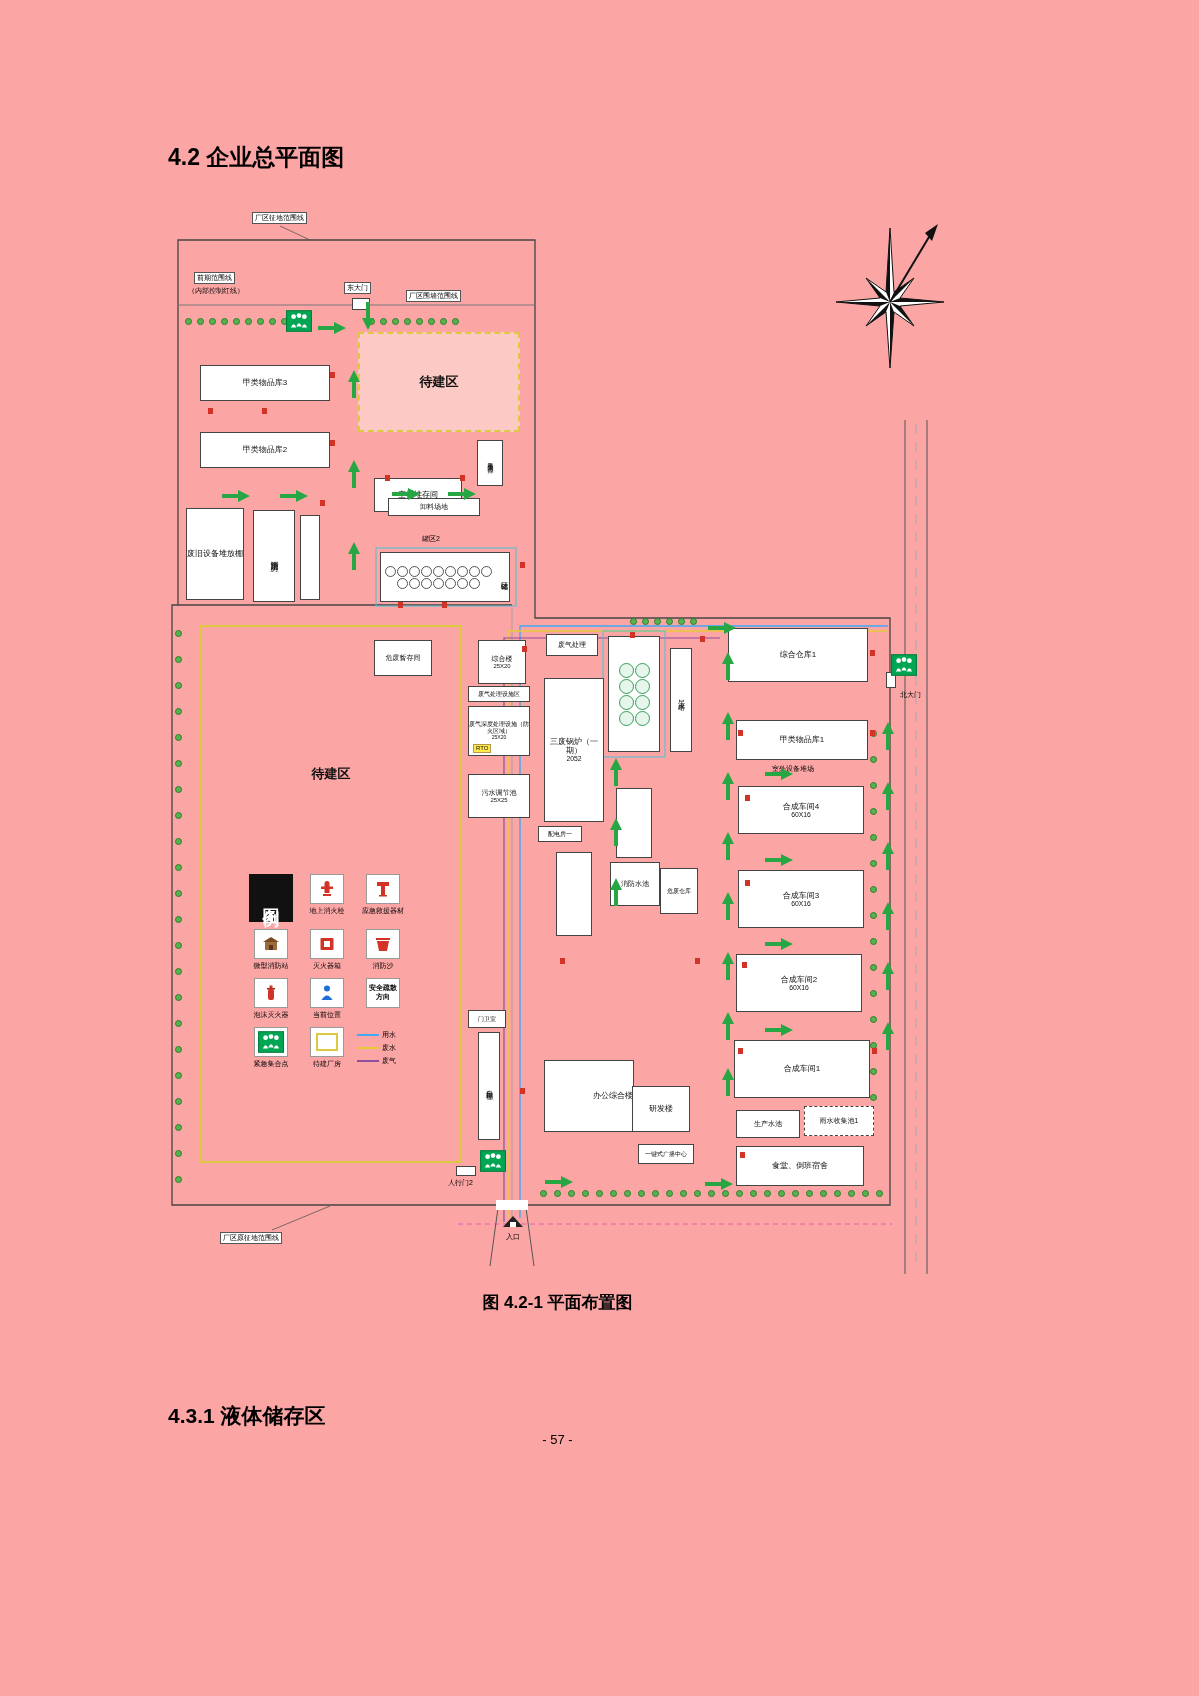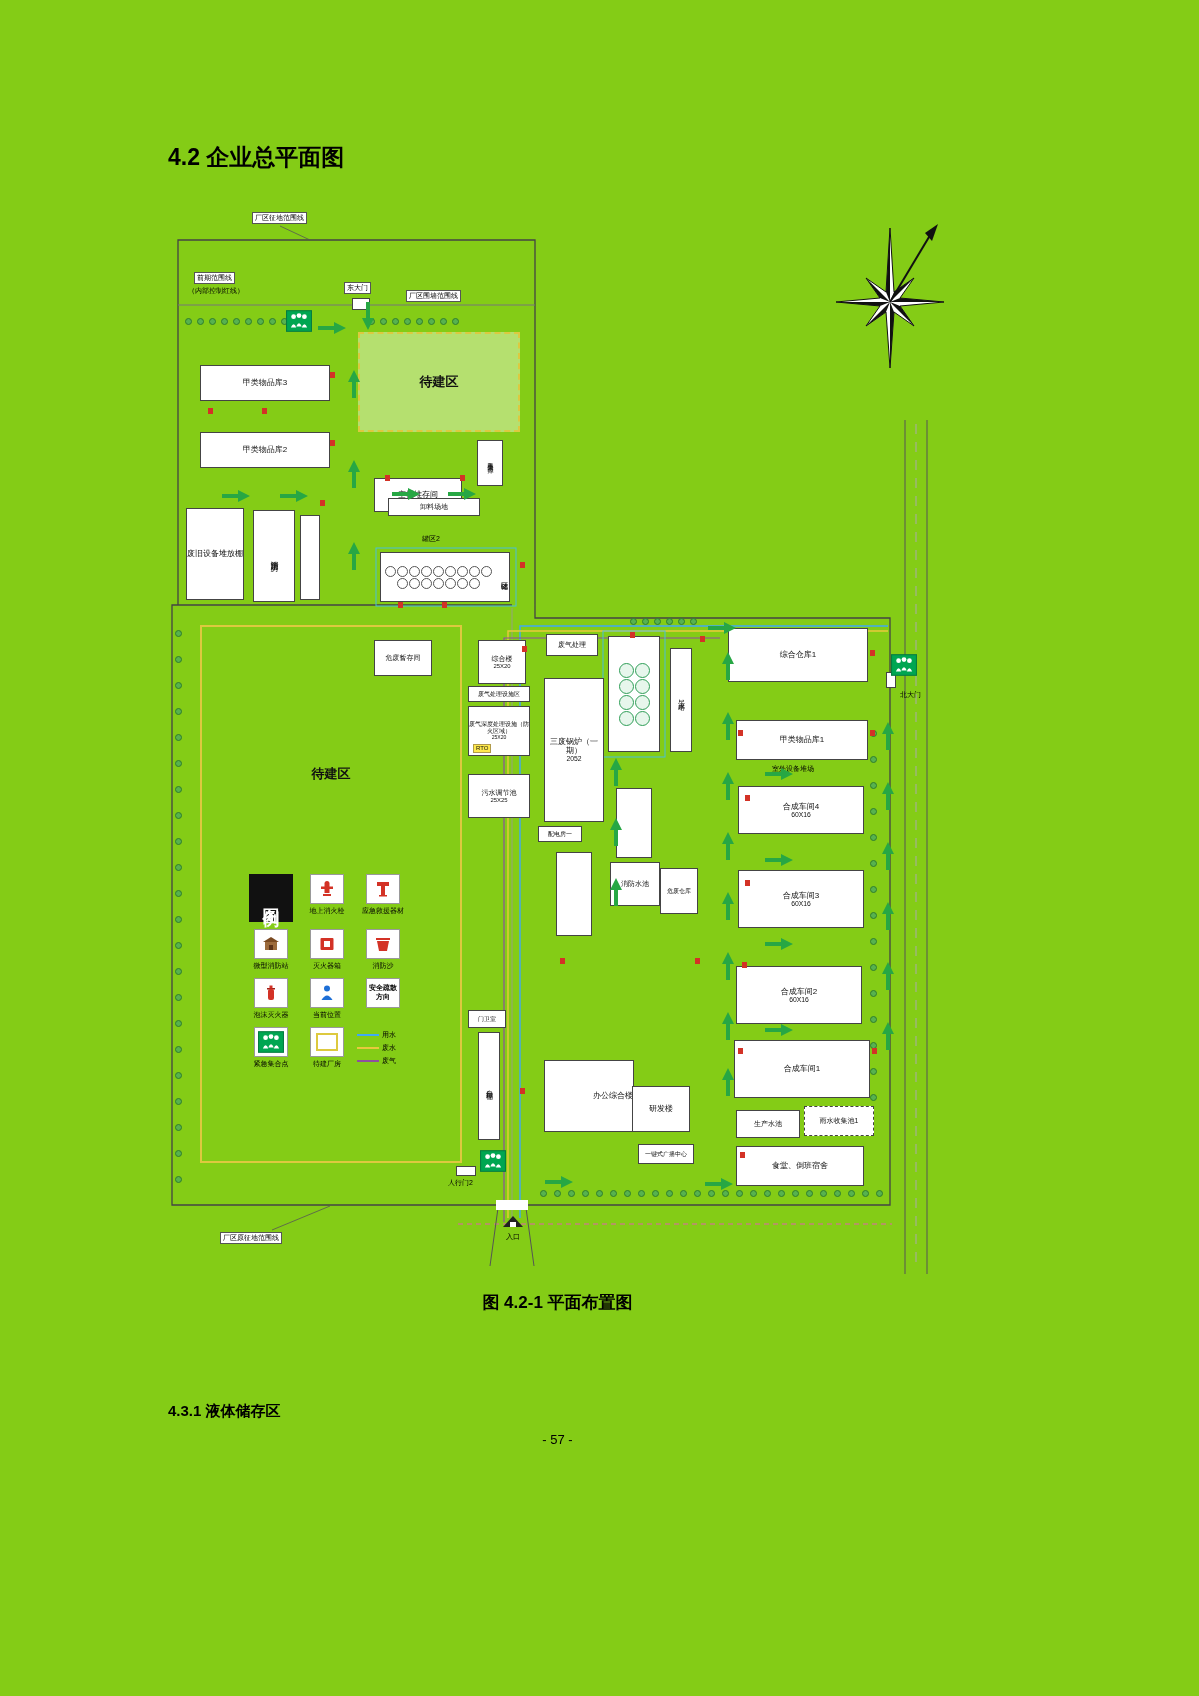--- a/index.html
+++ b/index.html
@@ -1,21 +1,21 @@
 <!DOCTYPE html>
 <html><head>
 <meta charset="utf-8">
 <style>
   *{margin:0;padding:0;box-sizing:border-box}
   html,body{background:#fff}
-  .page{position:relative;width:1199px;height:1696px;background:#84cc16;overflow:hidden;
+  .page{position:relative;width:1199px;height:1696px;background:#fca5a5;overflow:hidden;
         font-family:"Liberation Sans","DejaVu Sans",sans-serif;color:#000}
   .h1{position:absolute;left:168px;top:142px;font-size:23px;font-weight:bold}
   .h2{position:absolute;left:168px;top:1334px;font-size:23px;font-weight:bold}
-  .h3{position:absolute;left:168px;top:1402px;font-size:15px;font-weight:bold}
+  .h3{position:absolute;left:168px;top:1402px;font-size:21px;font-weight:bold}
   .caption{position:absolute;left:160px;top:1291px;width:795px;text-align:center;font-size:17px;font-weight:bold}
   .pagenum{position:absolute;left:160px;top:1432px;width:795px;text-align:center;font-size:13px}
   .diagram{position:absolute;left:160px;top:210px;width:795px;height:1078px}
   .lines{position:absolute;left:0;top:0;z-index:0}
   .compass{position:absolute;left:672px;top:0;z-index:2}
   .bld{position:absolute;border:1px solid #444;background:#fff;display:flex;flex-direction:column;
        align-items:center;justify-content:center;text-align:center;font-size:8px;line-height:1.15;z-index:3;color:#111}
   .bld .vert{writing-mode:vertical-rl;letter-spacing:1px}
   .bld-sub{font-size:.85em}
   .bld.tbd{border:2px dashed #ddc93f;background:rgba(255,255,245,.4);font-size:13px;font-weight:bold}
@@ -195,21 +195,21 @@
           <span class="bld-label">甲类物品库1</span>
         </div>
         <div class="bld" style="left: 578px; top: 576px; width: 126px; height: 48px;">
           <span class="bld-label">合成车间4</span>
           <span class="bld-sub">60X16</span>
         </div>
         <div class="bld" style="left: 578px; top: 660px; width: 126px; height: 58px;">
           <span class="bld-label">合成车间3</span>
           <span class="bld-sub">60X16</span>
         </div>
-        <div class="bld" style="left: 576px; top: 744px; width: 126px; height: 58px; margin-top: 12px;">
+        <div class="bld" style="left: 576px; top: 744px; width: 126px; height: 58px;">
           <span class="bld-label">合成车间2</span>
           <span class="bld-sub">60X16</span>
         </div>
         <div class="bld" style="left: 574px; top: 830px; width: 136px; height: 58px;">
           <span class="bld-label">合成车间1</span>
         </div>
         <div class="bld" style="left: 576px; top: 900px; width: 64px; height: 28px; font-size: 7px;">
           <span class="bld-label">生产水池</span>
         </div>
         <div class="bld dashed" style="left: 644px; top: 896px; width: 70px; height: 30px; font-size: 7px;">

